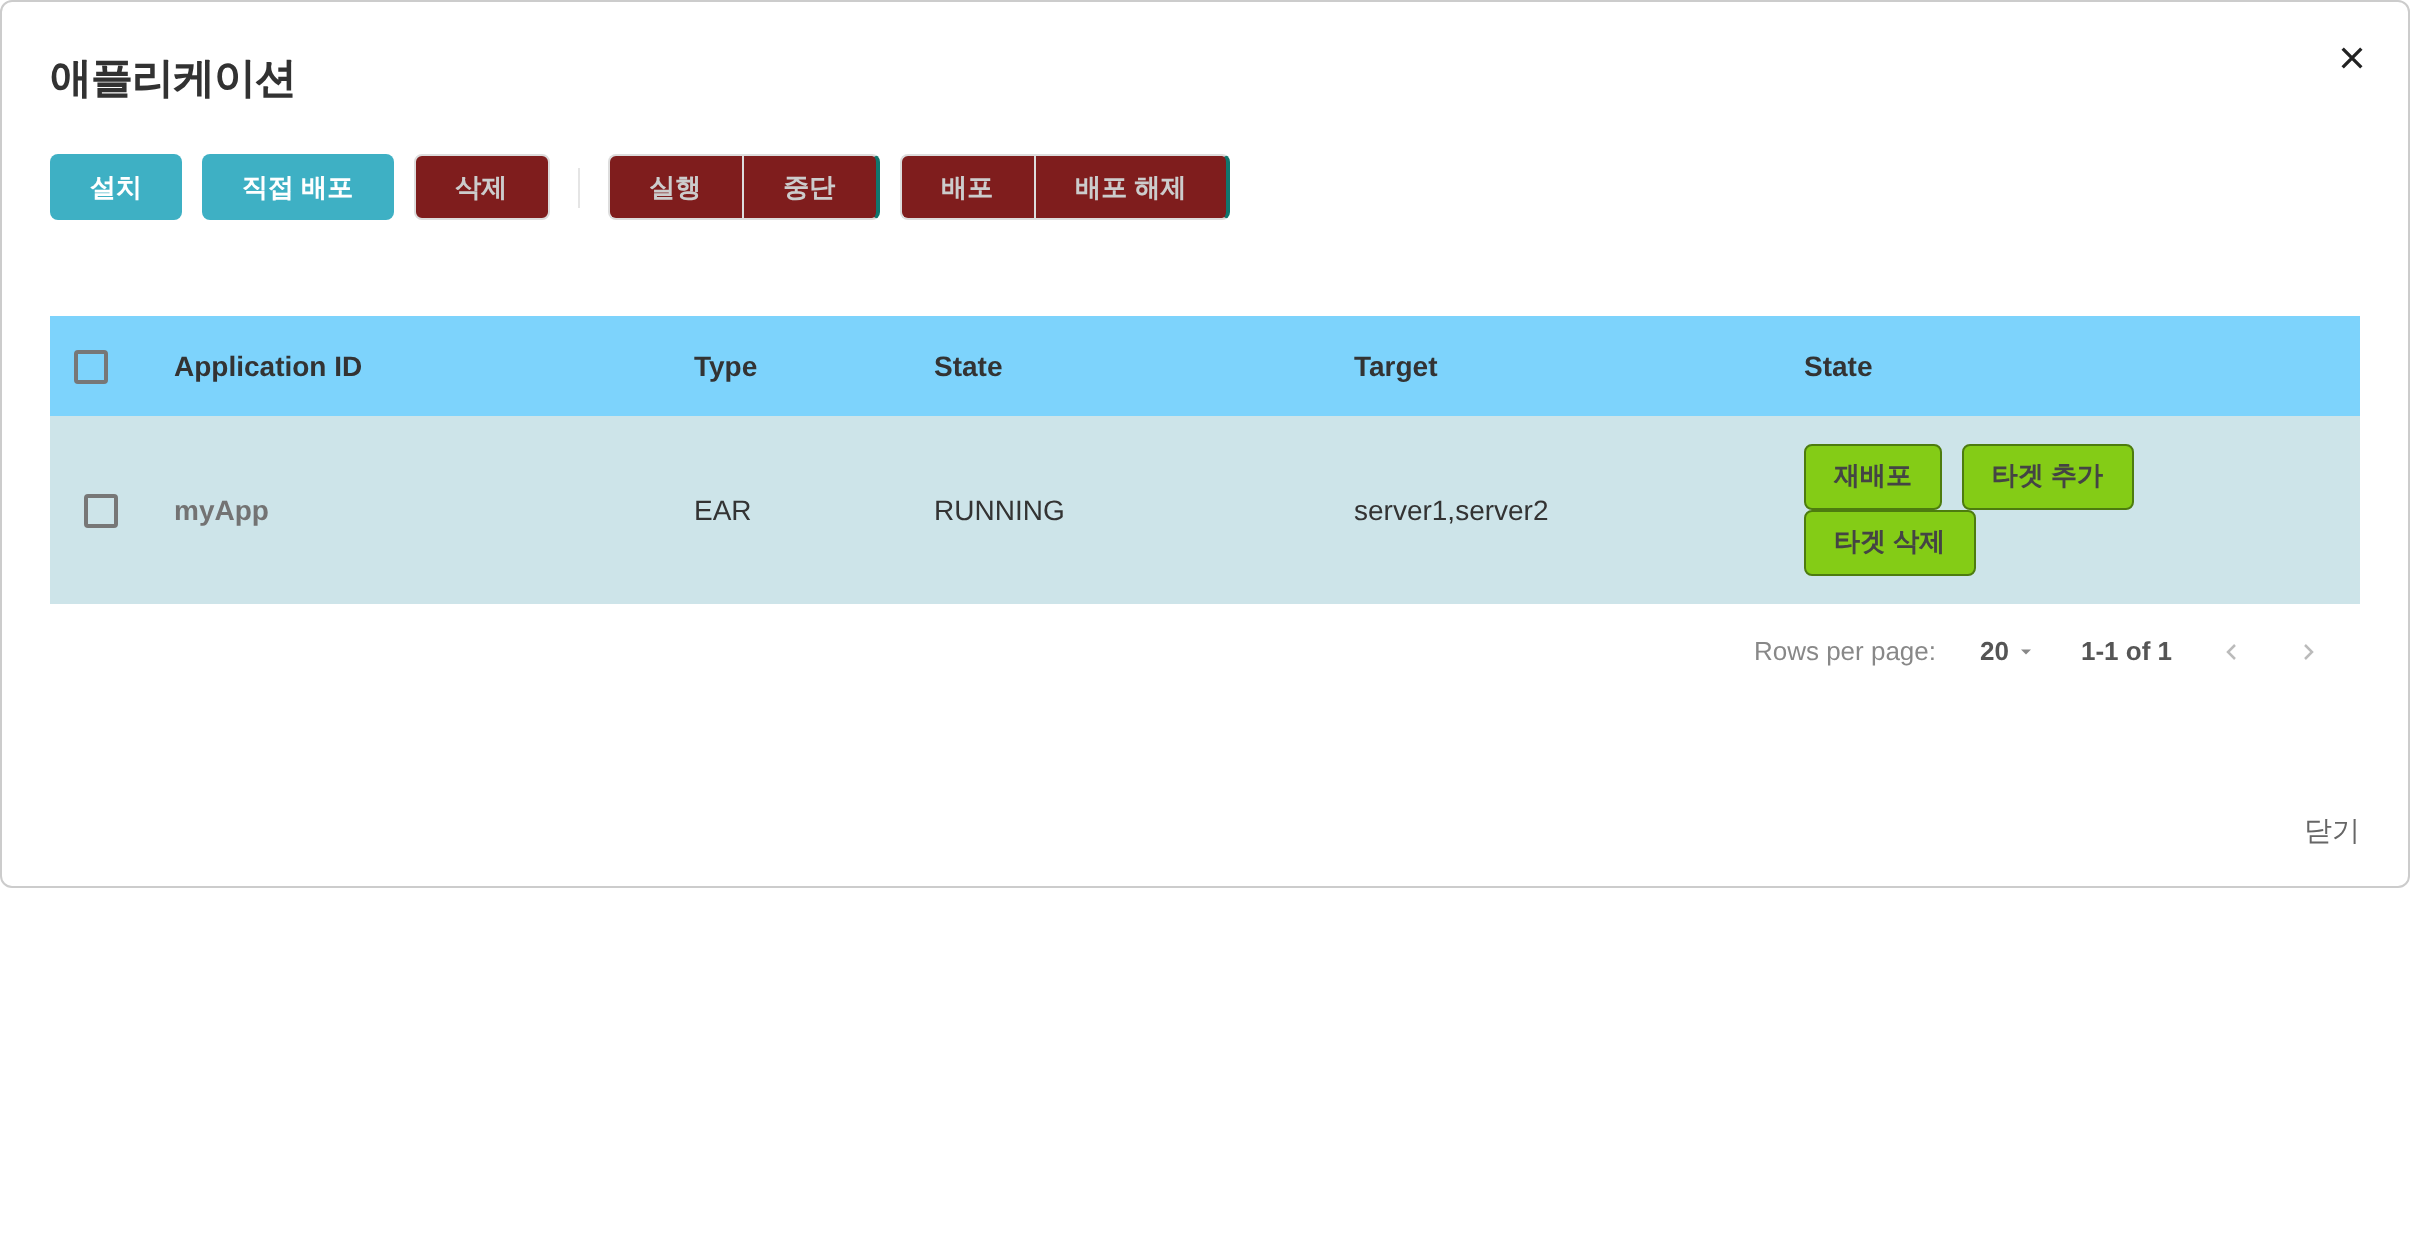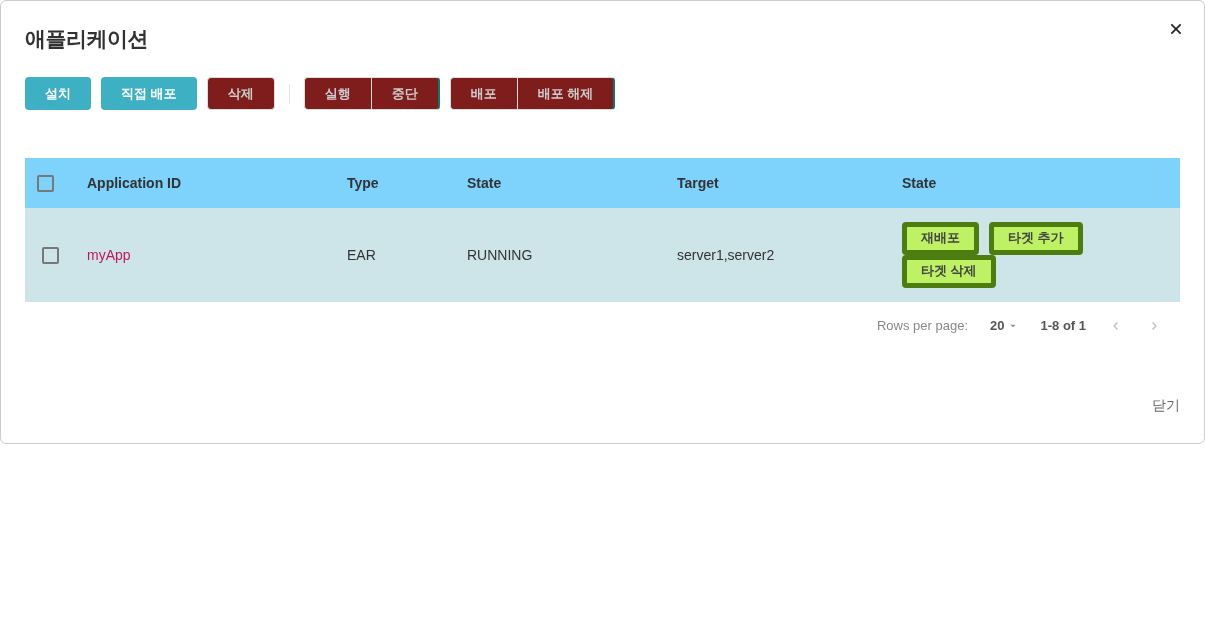--- a/index.html
+++ b/index.html
@@ -131,30 +131,30 @@
   .table tbody tr.selected { background: #cde4e9; }
   .chk-cell { width: 50px; text-align:center; }
   .chk {
     width: 17px; height: 17px;
     border: 2px solid #777;
     border-radius: 2px;
     display: inline-block;
     cursor: pointer;
     vertical-align: middle;
   }
-  .link-text { color: #be185d; font-weight:400; cursor:pointer; }
+  .link-text { color: #737373; font-weight:700; cursor:pointer; }
   .col-appid { width: 260px; }
   .col-type { width: 120px; }
   .col-state { width: 210px; }
   .col-target { width: 225px; }
   .action-btn {
     height: 33px;
     padding: 0 14px;
-    border: 5px solid #4d7c0f;
-    background: #bef264;
+    border: 1px solid #4d7c0f;
+    background: #84cc16;
     color: #444;
     border-radius: 4px;
     font-size: 13px;
     font-weight: 700;
     cursor: pointer;
     margin-right: 6px;
     display:inline-flex;
     align-items:center;
   }
   .pagination {
@@ -173,21 +173,21 @@
     color: #555;
     font-weight: 600;
     cursor:pointer;
   }
   .page-range { color: #555; font-weight:600; }
   .pg-btn { width:16px; height:16px; cursor:pointer; display:inline-flex; align-items:center; justify-content:center;}
   .pg-btn svg { width:12px; height:12px; }
   .footer-close {
     position: absolute;
     right: 24px;
-    bottom: 28px;
+    bottom: 18px;
     font-size: 14px;
     color: #666;
     cursor: pointer;
   }
 </style>
 </head>
 <body>
 
 <div class="dialog">
 
@@ -244,21 +244,21 @@
   </table>
 
   <div class="pagination">
     <span>Rows per page:</span>
     <span class="page-size">
       <span>20</span>
       <svg viewBox="0 0 24 24" width="10" height="10" fill="#888">
           <path d="M6 9l6 6 6-6z"></path>
         </svg>
     </span>
-    <span class="page-range">1-8 of 1</span>
+    <span class="page-range">1-1 of 1</span>
     <span class="pg-btn">
       <svg viewBox="0 0 24 24" fill="none" stroke="#bbb" stroke-width="2.5">
           <path d="M15 5l-7 7 7 7"></path>
         </svg>
     </span>
     <span class="pg-btn">
       <svg viewBox="0 0 24 24" fill="none" stroke="#bbb" stroke-width="2.5">
           <path d="M9 5l7 7-7 7"></path>
         </svg>
     </span>

